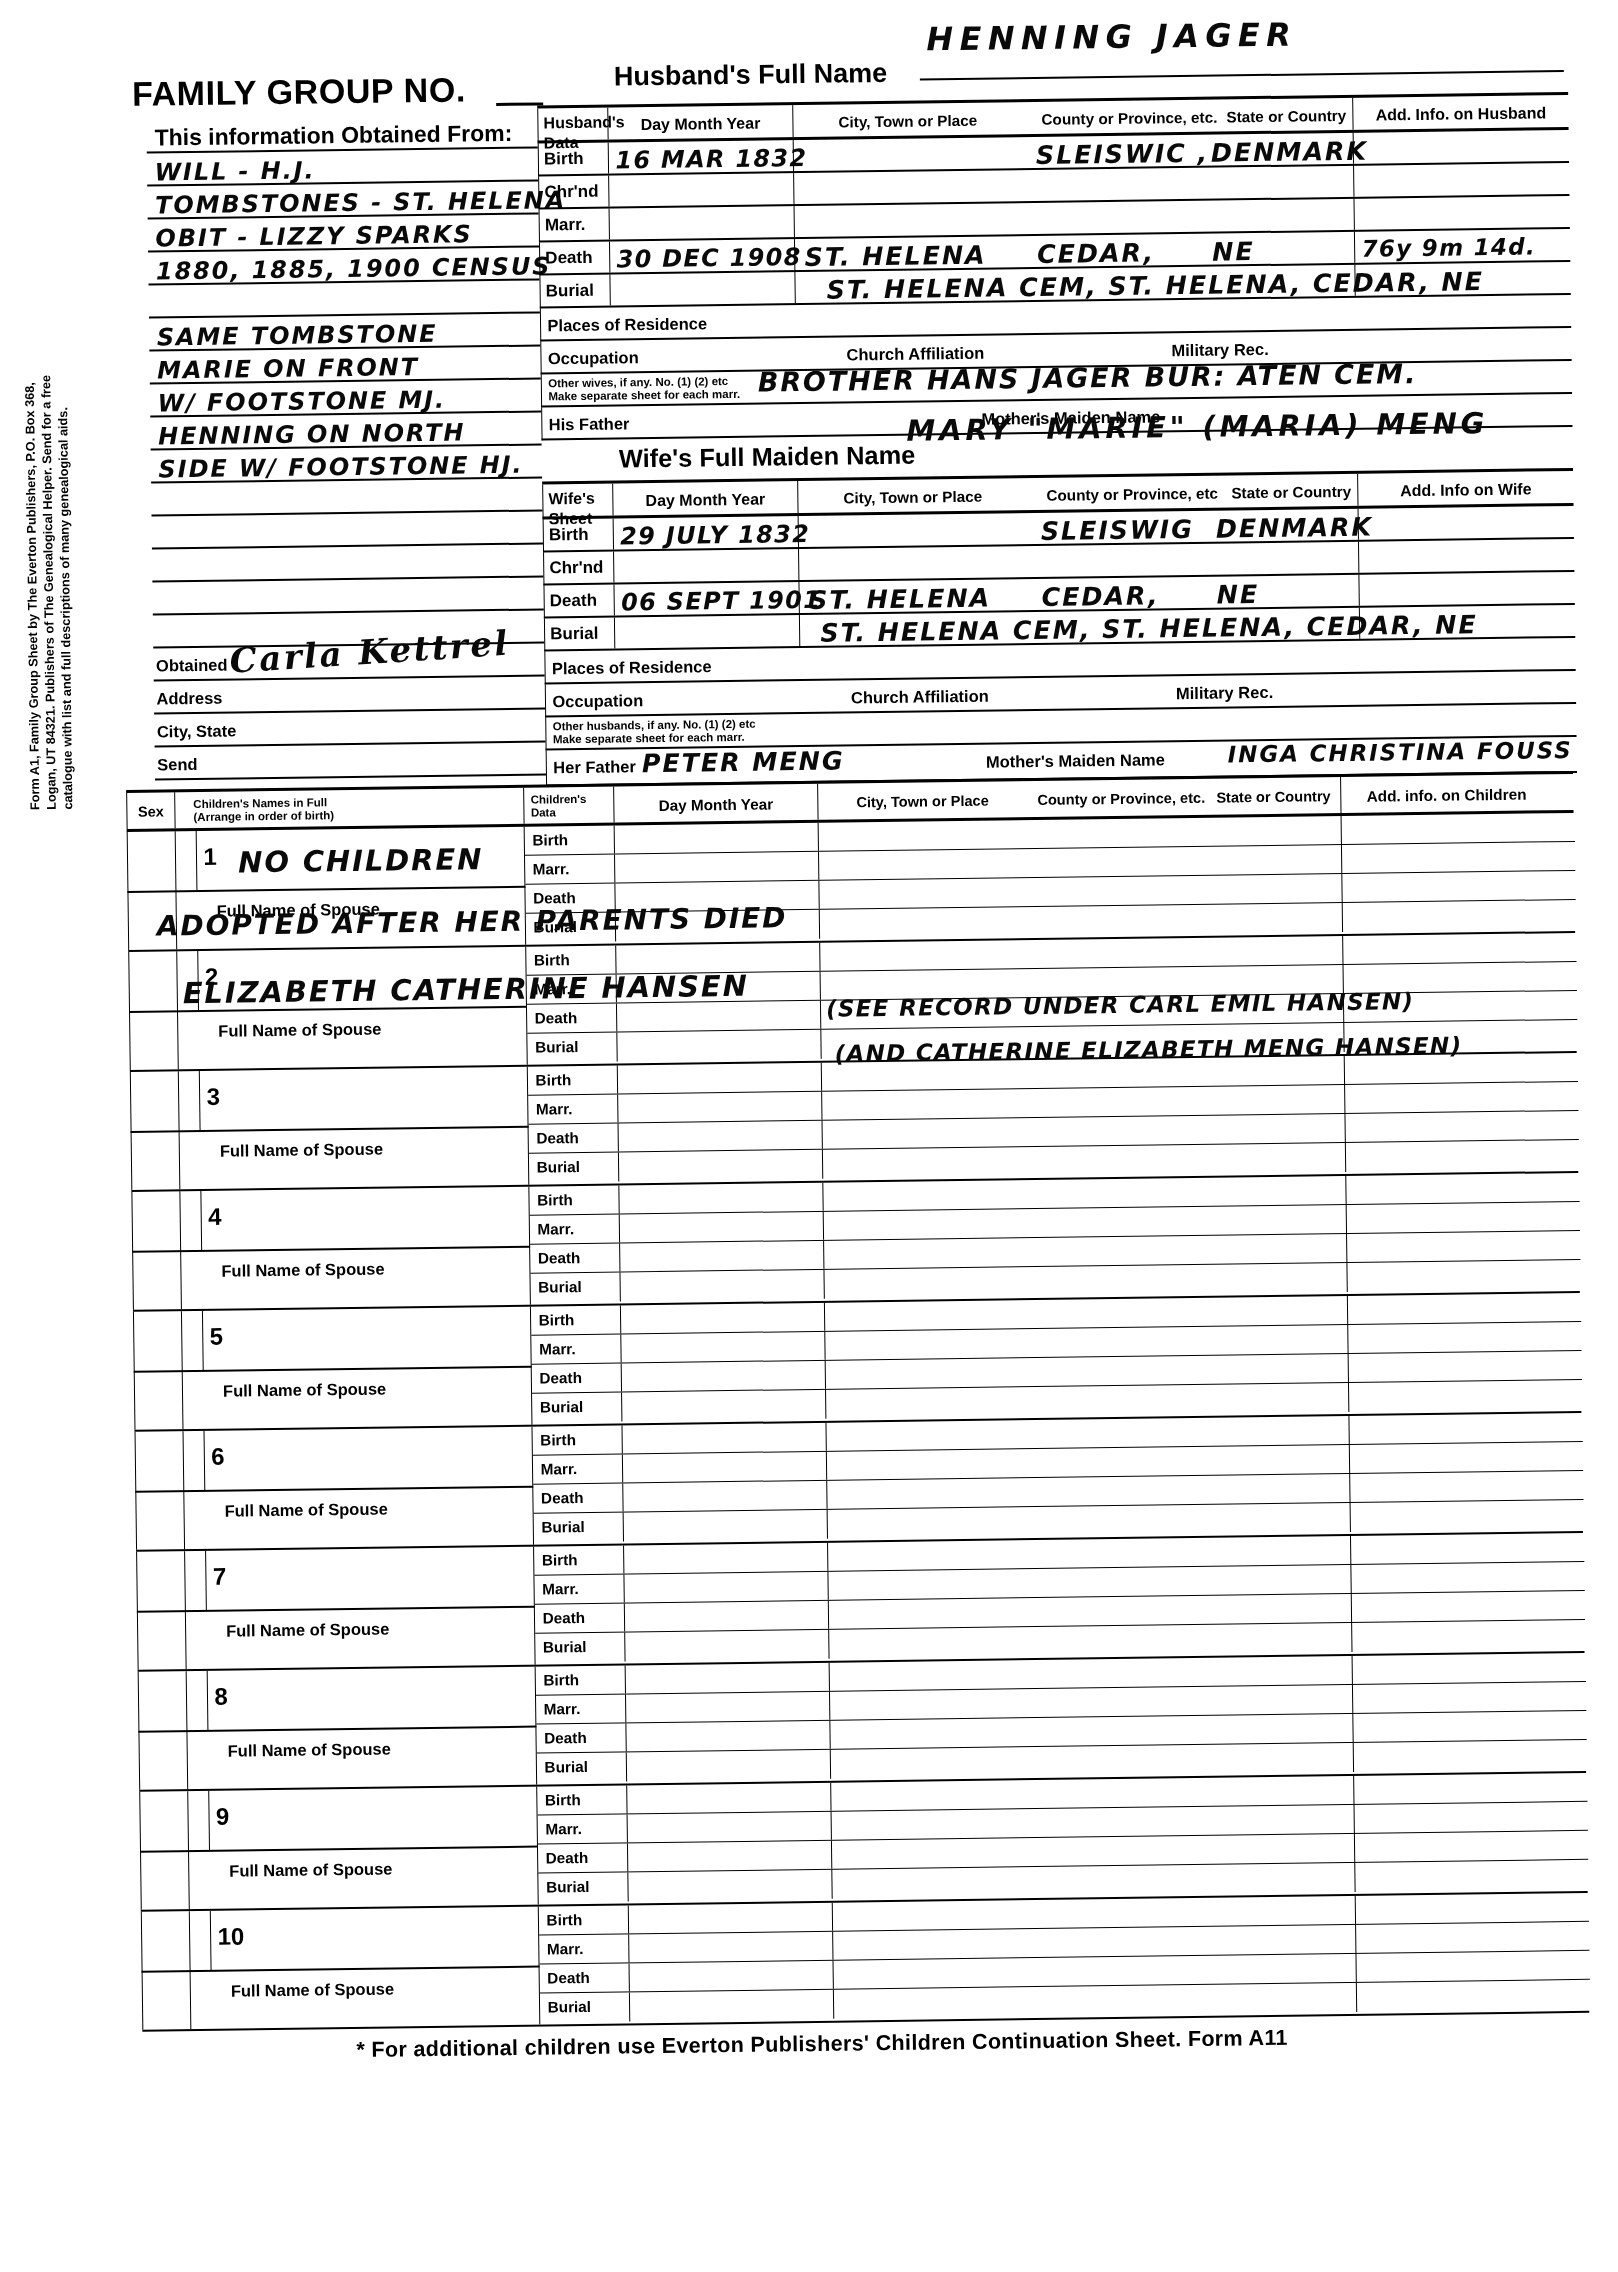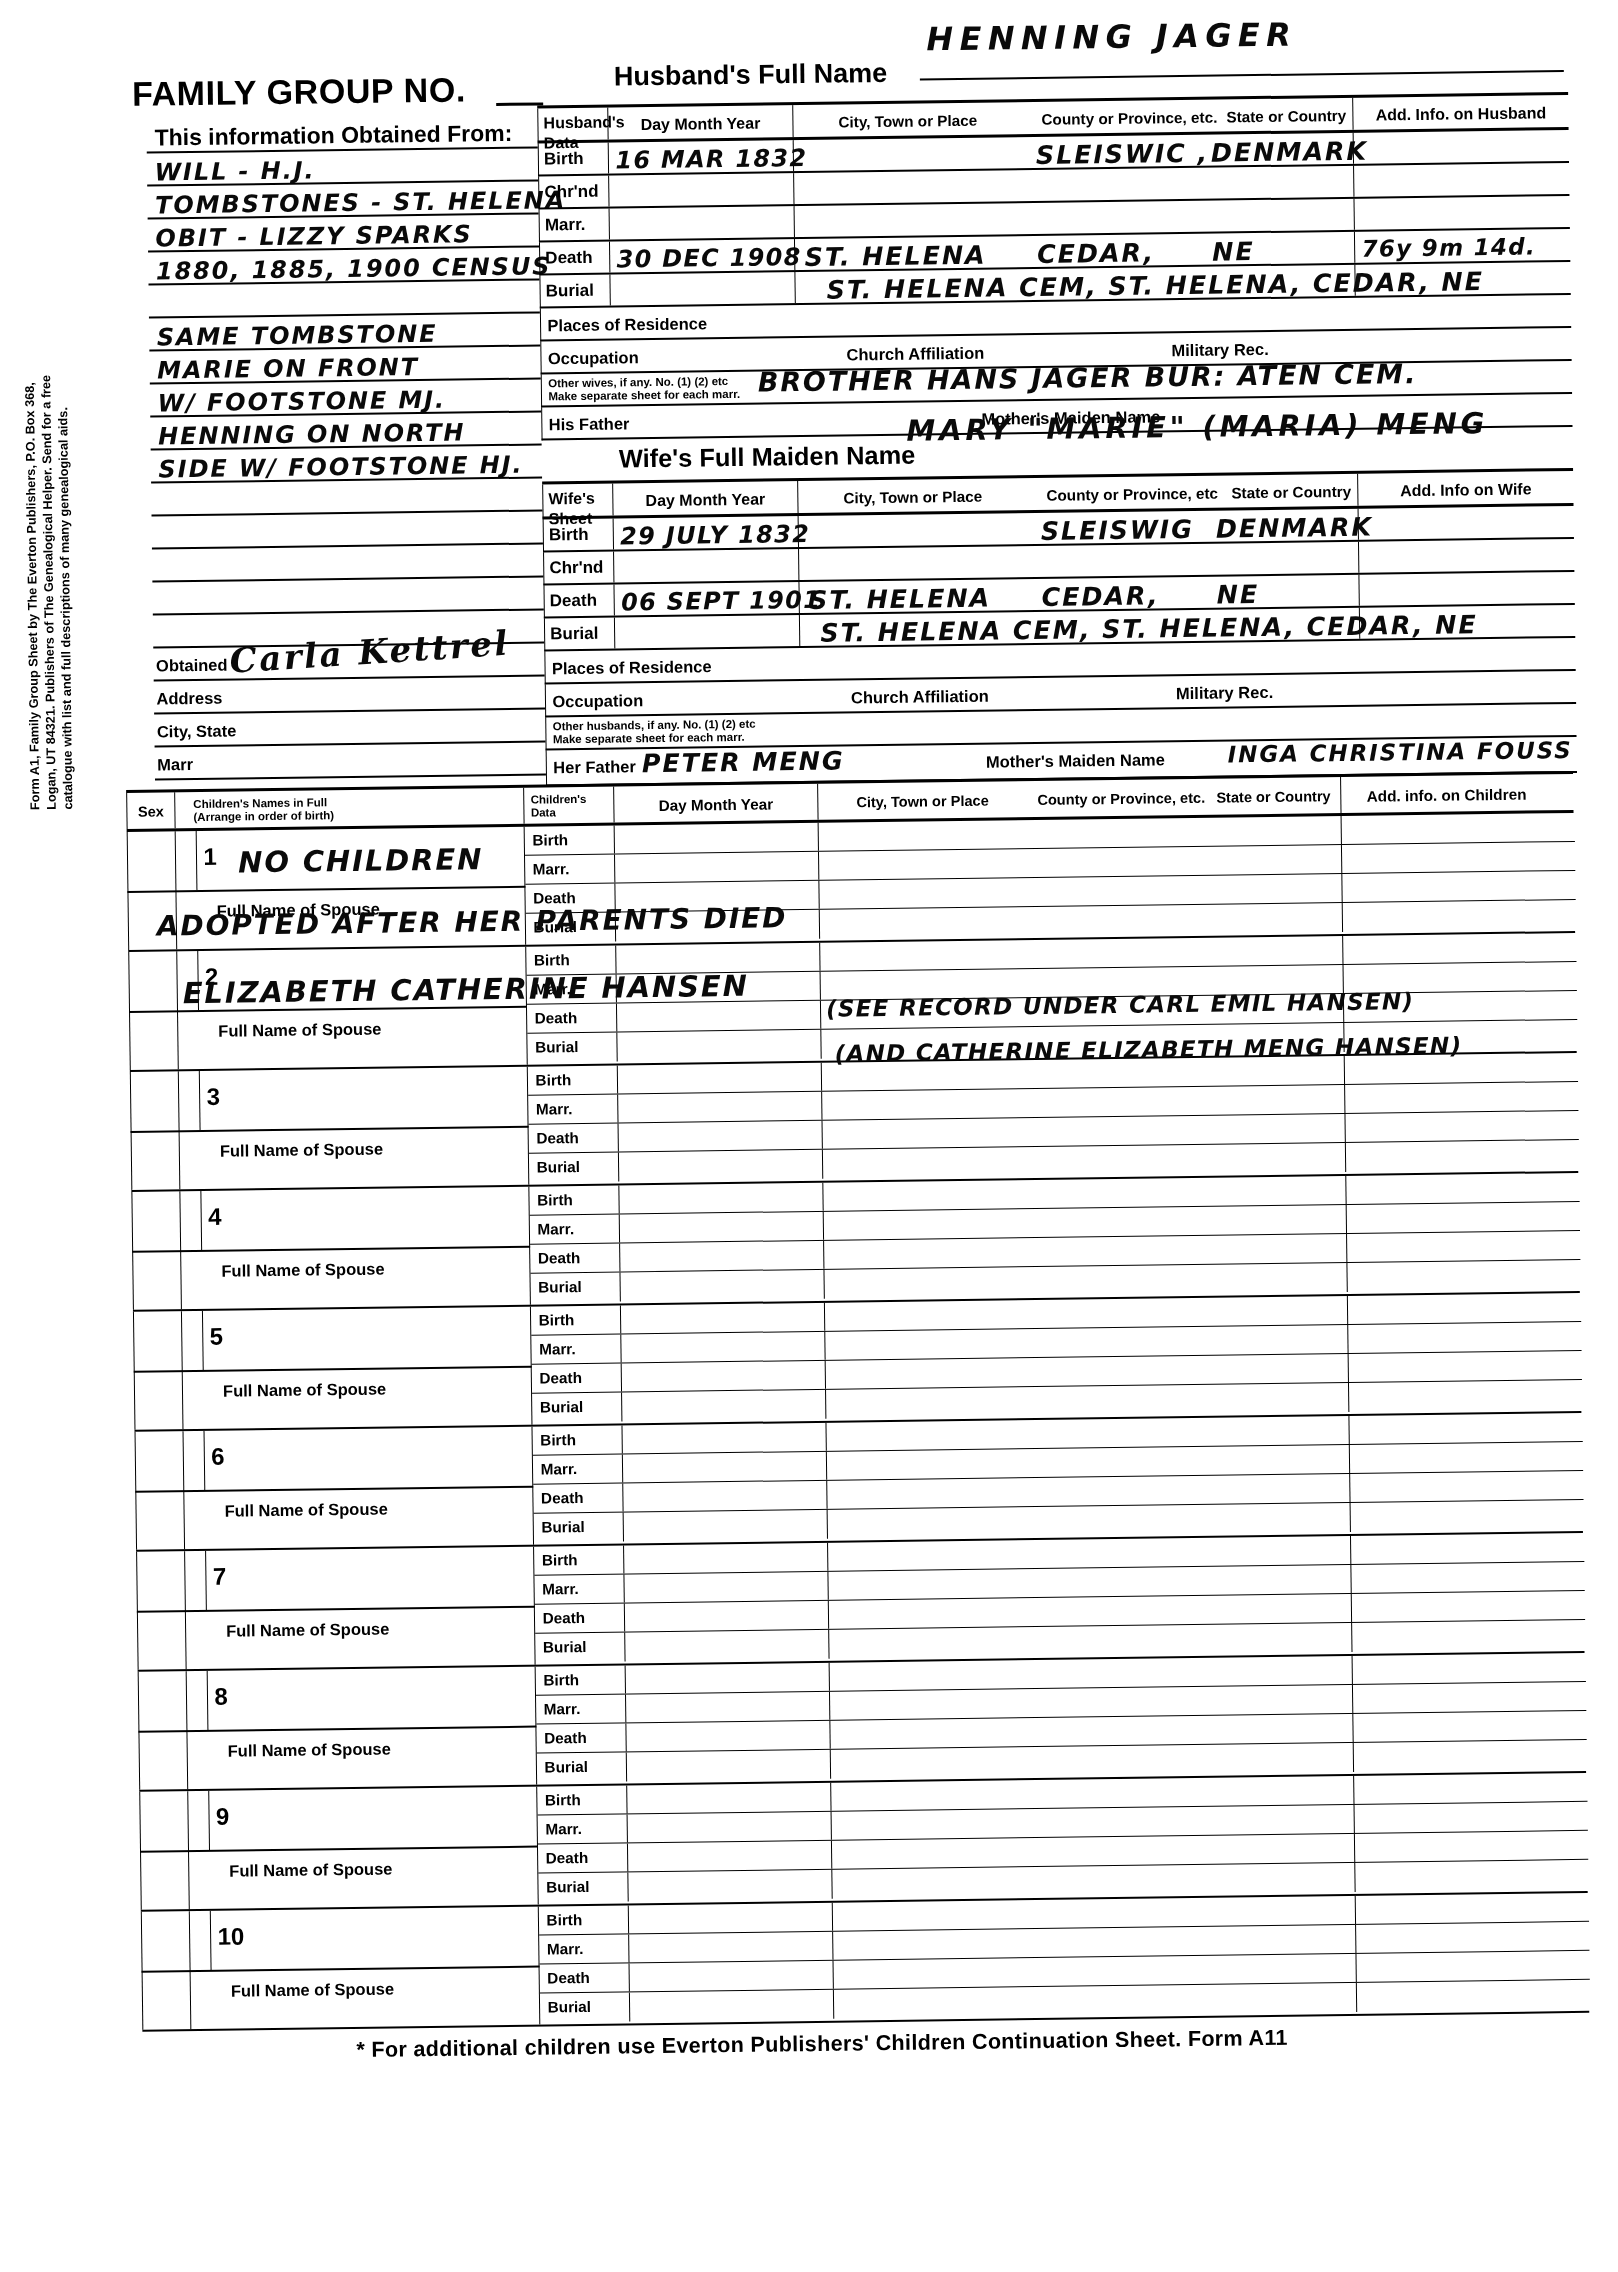--- a/index.html
+++ b/index.html
@@ -155,21 +155,21 @@
       <span class="flabel">Obtained</span>
       <span class="lp-sig sig">Carla Kettrel</span>
     </div>
     <div class="lp-frow">
       <span class="flabel">Address</span>
     </div>
     <div class="lp-frow">
       <span class="flabel">City, State</span>
     </div>
     <div class="lp-frow">
-      <span class="flabel">Marr</span>
+      <span class="flabel">Send</span>
     </div>
   </div>
 
   <div class="grid" style="left:550px; top:102px;">
     <div class="g-row g-head">
       <div class="g-label">Husband's Data</div>
       <div class="g-date g-hc">Day  Month  Year</div>
       <div class="g-wide">
         <span class="ghc ghc-city">City, Town or Place</span>
         <span class="ghc ghc-county">County or Province, etc.</span>

